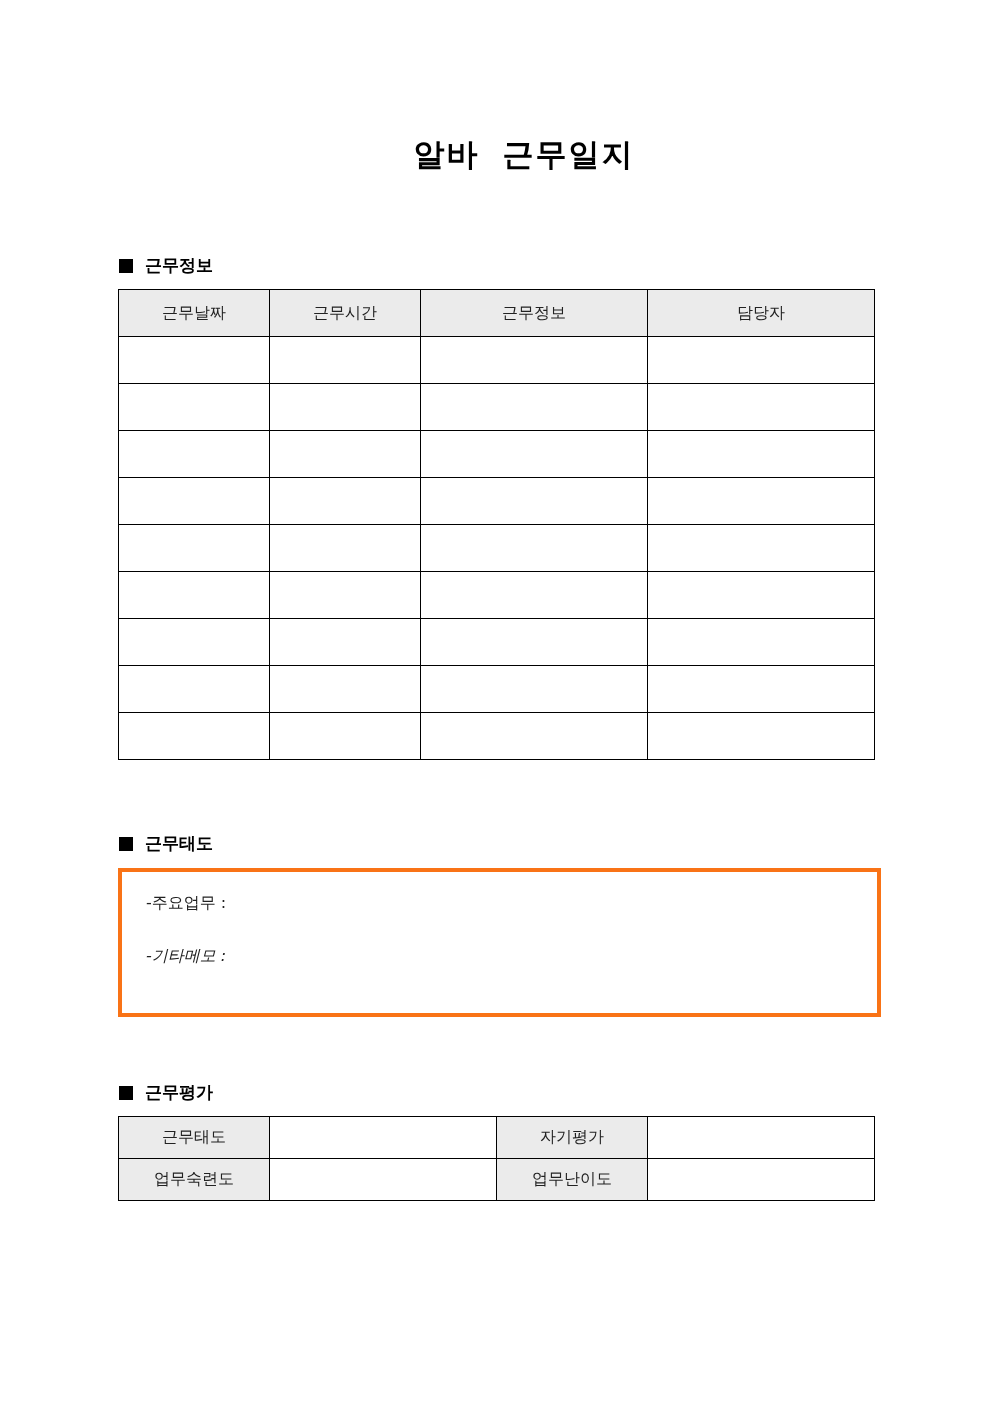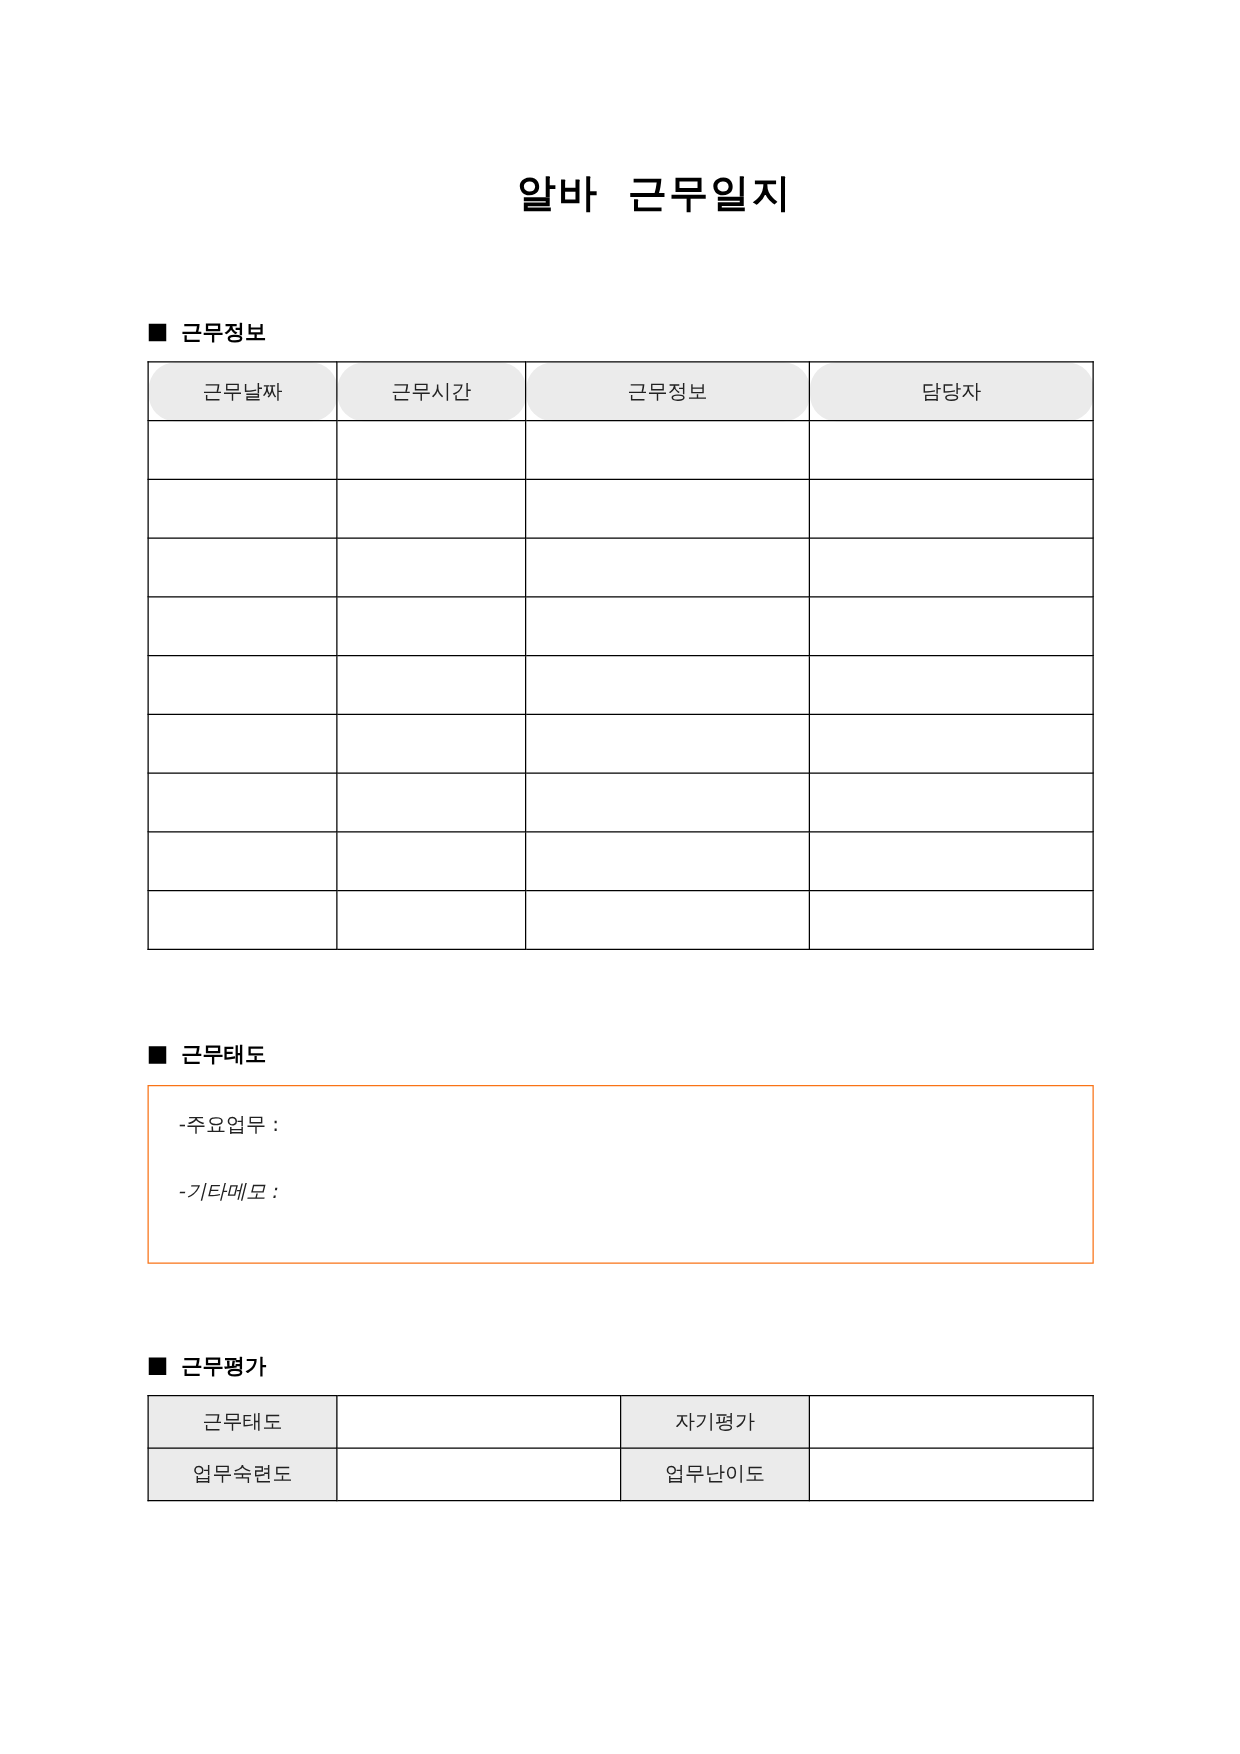--- a/index.html
+++ b/index.html
@@ -4,23 +4,23 @@
 <style>
   html, body { margin: 0; padding: 0; background: #ffffff; }
   body { width: 992px; height: 1403px; position: relative; font-family: "DejaVu Sans", sans-serif; color: #111; }
   .title { position: absolute; top: 134px; left: 0; width: 992px; text-align: center; font-size: 31px; font-weight: bold; letter-spacing: 2px; word-spacing: 10px; color: #000; margin-left: 28px; }
   .section-head { position: absolute; left: 119px; font-size: 17px; font-weight: bold; color: #000; display: flex; align-items: center; }
   .section-head .sq { display: inline-block; width: 14px; height: 14px; background: #000; margin-right: 12px; }
   table { border-collapse: collapse; position: absolute; left: 118px; table-layout: fixed; }
   td, th { border: 1px solid #000; padding: 0; font-weight: normal; font-size: 16px; text-align: center; color: #222; }
   th { background: #ebebeb; }
   #info-table { top: 289px; width: 757px; }
-  #info-table th { height: 46px; border-radius: 21px; }
+  #info-table th { height: 46px; }
   #info-table td { height: 46px; }
-  .memo-box { position: absolute; left: 118px; top: 868px; width: 755px; height: 141px; border: 1px solid #f97316; }
+  .memo-box { position: absolute; left: 118px; top: 868px; width: 755px; height: 141px; border: 4px solid #f97316; }
   .memo-line { position: absolute; left: 24px; font-size: 16px; color: #222; }
   #eval-table { top: 1116px; width: 757px; }
   #eval-table td { height: 41px; }
   #eval-table td.label { background: #ebebeb; }
 </style>
 </head>
 <body>
 
 <div class="title">알바 근무일지</div>
 

